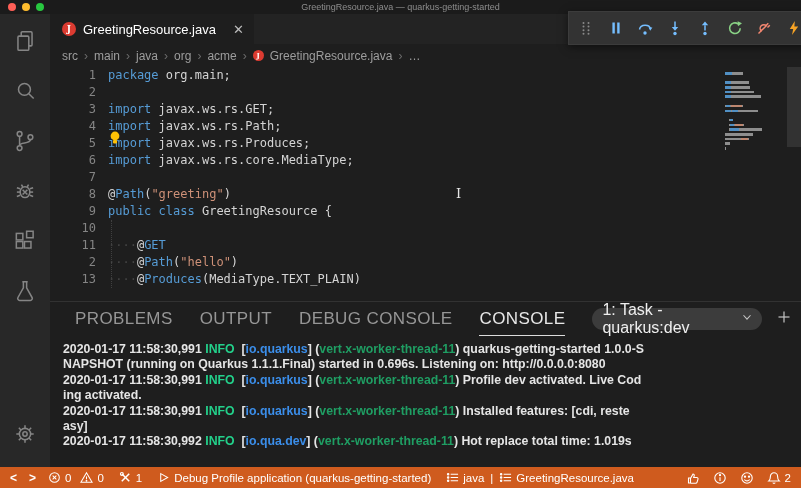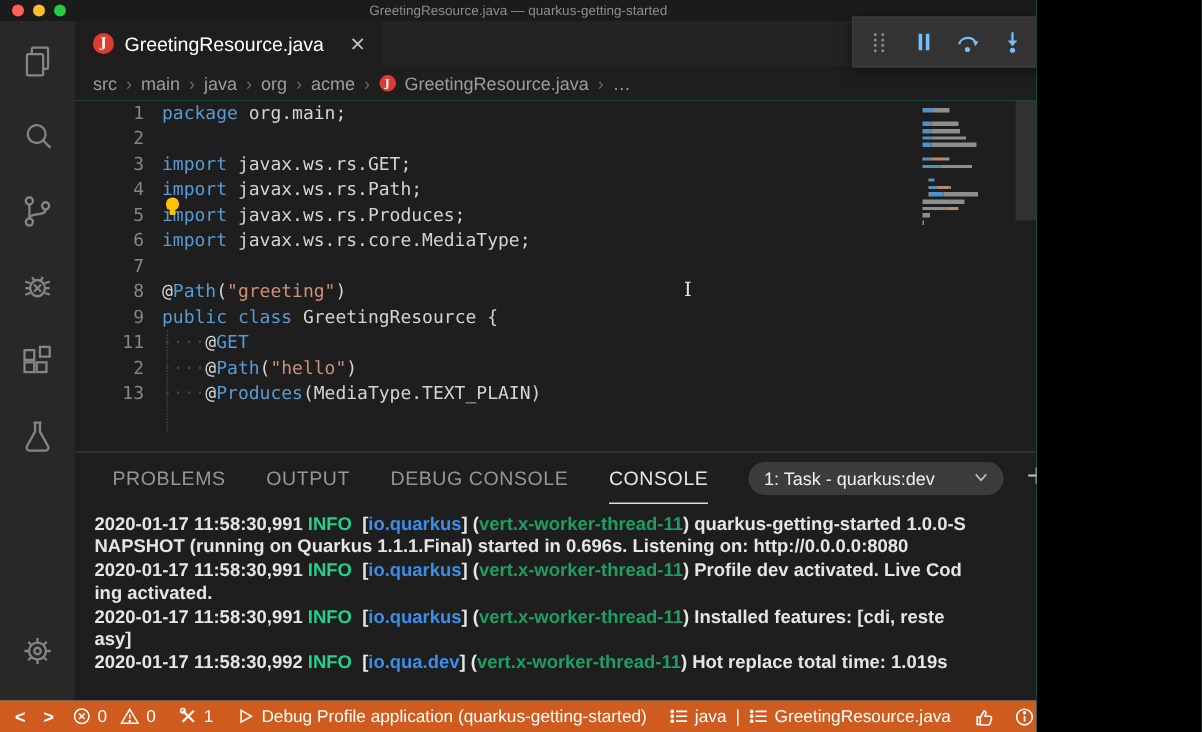--- a/index.html
+++ b/index.html
@@ -1,16 +1,16 @@
 <!DOCTYPE html>
 <html><head>
 <meta charset="utf-8">
 <style>
   html,body{margin:0;padding:0;background:#000;}
-  .window{width:691px;height:488px;position:relative;background:#14b8a6;overflow:hidden;
+  .window{width:801px;height:488px;position:relative;background:#b91c1c;overflow:hidden;
           display:flex;flex-direction:column;font-family:"Liberation Sans",sans-serif;}
   
   .titlebar{flex:0 0 14px;background:#1b1b1b;display:flex;align-items:center;position:relative;z-index:6;}
   .lights{display:flex;gap:6px;margin-left:8px;}
   .light{width:8px;height:8px;border-radius:50%;}
   .light.red{background:#ff5f57}.light.yellow{background:#febc2e}.light.green{background:#28c840}
   .title-text{position:absolute;left:0;right:0;text-align:center;font-size:9px;color:#8d8d8d;pointer-events:none;}
   
   .content-row{flex:1;display:flex;min-height:0;}
   .activitybar{flex:0 0 50px;background:#282828;display:flex;flex-direction:column;align-items:center;padding-top:2px;}
@@ -45,26 +45,26 @@
   .mseg{height:100%;opacity:.9;}
   .vscroll{position:absolute;top:0;right:0;width:14px;height:80px;background:rgba(125,125,125,.22);}
   
   .debug-toolbar{position:absolute;top:11px;left:568px;width:232px;height:32px;background:#333333;
                  border:1px solid #3c3c3c;box-shadow:0 2px 8px rgba(0,0,0,.5);display:flex;
                  align-items:center;justify-content:space-between;padding:0 5px;z-index:8;}
   .dbg-btn{width:24px;height:24px;display:flex;align-items:center;justify-content:center;}
   
   .panel{flex:0 0 165px;background:#1e1e1e;border-top:1px solid #323232;display:flex;flex-direction:column;}
   .panel-header{flex:0 0 33px;display:flex;align-items:center;padding:0 14px 0 25px;}
-  .panel-tab{font-size:13px;color:#969696;margin-right:27px;letter-spacing:.4px;height:33px;
+  .panel-tab{font-size:17px;color:#969696;margin-right:27px;letter-spacing:.4px;height:33px;
              display:flex;align-items:center;border-bottom:1px solid transparent;white-space:nowrap;}
   .panel-tab.active{color:#e7e7e7;border-bottom-color:#dcdcdc;}
   .panel-header-right{margin-left:auto;display:flex;align-items:center;gap:14px;}
   .term-select{background:#3c3c3c;border-radius:11px;height:22px;display:flex;align-items:center;
-               padding:0 8px 0 10px;font-size:12px;color:#efefef;width:152px;justify-content:space-between;}
+               padding:0 8px 0 10px;font-size:16px;color:#efefef;width:152px;justify-content:space-between;}
   .ph-icon svg{stroke:#c5c5c5;fill:none;stroke-width:1.2;}
   .terminal{flex:1;padding:6px 0 0 13px;font-family:Liberation Sans, sans-serif;
             font-size:12.3px;font-weight:bold;line-height:15.4px;white-space:pre;overflow:hidden;}
   .tm-w{color:#e5e5e5}.tm-g{color:#23d18b}.tm-g2{color:#1f9e63}.tm-b{color:#3b8eea}
   
   .statusbar{flex:0 0 21px;background:#cf5b1e;display:flex;align-items:center;color:#fff;
              font-size:11.5px;padding:0 10px;z-index:6;}
   .sb-item{display:flex;align-items:center;gap:4px;margin-right:15px;white-space:nowrap;}
   .sb-item svg{stroke:#fff;fill:none;stroke-width:1.1;}
   .sb-chev{font-size:12px;font-weight:bold;margin-right:12px;}
@@ -184,20 +184,21 @@
         <div id="code-lines">
             <div class="code-line"><span class="ln">1</span><span class="ltxt"><span class="tk-kw">package</span><span class="tk-pl"> org.main;</span></span></div>
             <div class="code-line"><span class="ln">2</span><span class="ltxt"></span></div>
             <div class="code-line"><span class="ln">3</span><span class="ltxt"><span class="tk-kw">import</span><span class="tk-pl"> javax.ws.rs.GET;</span></span></div>
             <div class="code-line"><span class="ln">4</span><span class="ltxt"><span class="tk-kw">import</span><span class="tk-pl"> javax.ws.rs.Path;</span></span></div>
             <div class="code-line"><span class="ln">5</span><span class="ltxt"><span class="tk-kw">import</span><span class="tk-pl"> javax.ws.rs.Produces;</span></span></div>
             <div class="code-line"><span class="ln">6</span><span class="ltxt"><span class="tk-kw">import</span><span class="tk-pl"> javax.ws.rs.core.MediaType;</span></span></div>
             <div class="code-line"><span class="ln">7</span><span class="ltxt"></span></div>
             <div class="code-line"><span class="ln">8</span><span class="ltxt"><span class="tk-pl">@</span><span class="tk-kw">Path</span><span class="tk-pl">(</span><span class="tk-str">"greeting"</span><span class="tk-pl">)</span></span></div>
             <div class="code-line"><span class="ln">9</span><span class="ltxt"><span class="tk-kw">public</span><span class="tk-pl"> </span><span class="tk-kw">class</span><span class="tk-pl"> GreetingResource {</span></span></div>
+            <div class="code-line"><span class="ln">10</span><span class="ltxt"></span></div>
             <div class="code-line"><span class="ln">11</span><span class="ltxt"><span class="tk-ws">····</span><span class="tk-pl">@</span><span class="tk-kw">GET</span></span></div>
             <div class="code-line"><span class="ln">2</span><span class="ltxt"><span class="tk-ws">····</span><span class="tk-pl">@</span><span class="tk-kw">Path</span><span class="tk-pl">(</span><span class="tk-str">"hello"</span><span class="tk-pl">)</span></span></div>
             <div class="code-line"><span class="ln">13</span><span class="ltxt"><span class="tk-ws">····</span><span class="tk-pl">@</span><span class="tk-kw">Produces</span><span class="tk-pl">(MediaType.TEXT_PLAIN)</span></span></div>
           </div>
         <div class="indent-guide"></div>
         <div class="lightbulb">
           <svg width="14" height="15" viewBox="0 0 14 15">
               <circle cx="7" cy="6" r="4.4" fill="#ffc105"></circle>
               <rect x="5" y="10" width="4" height="3.4" rx="1" fill="#ffc105"></rect>
             </svg>

